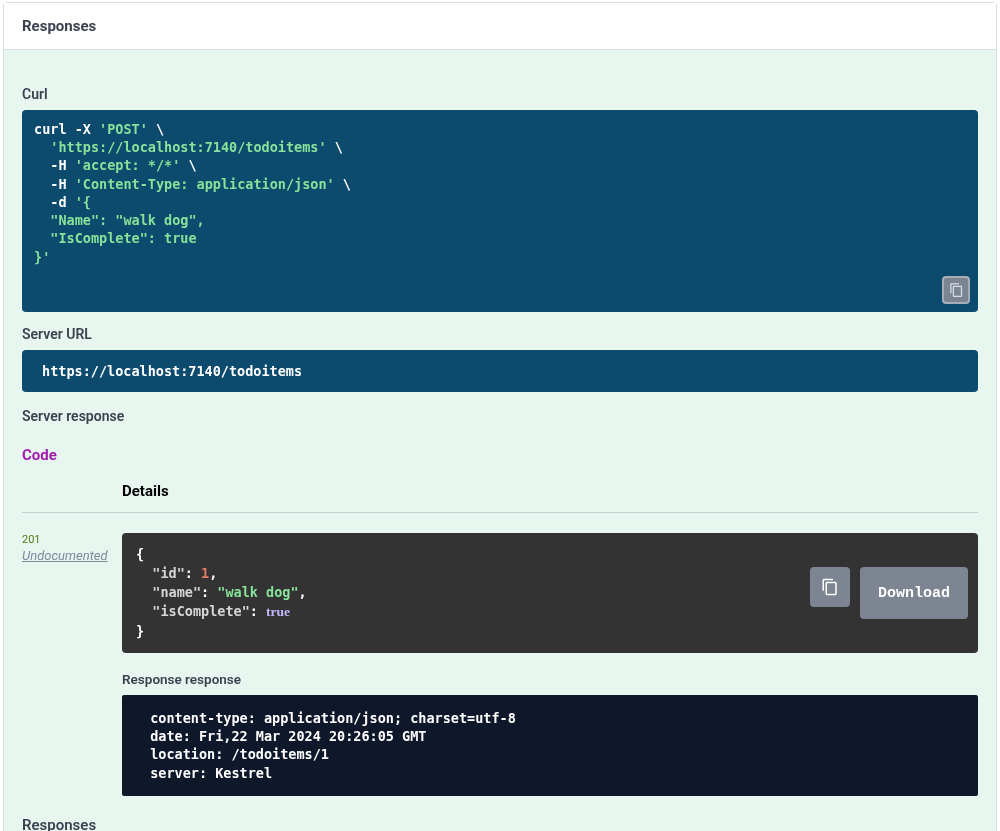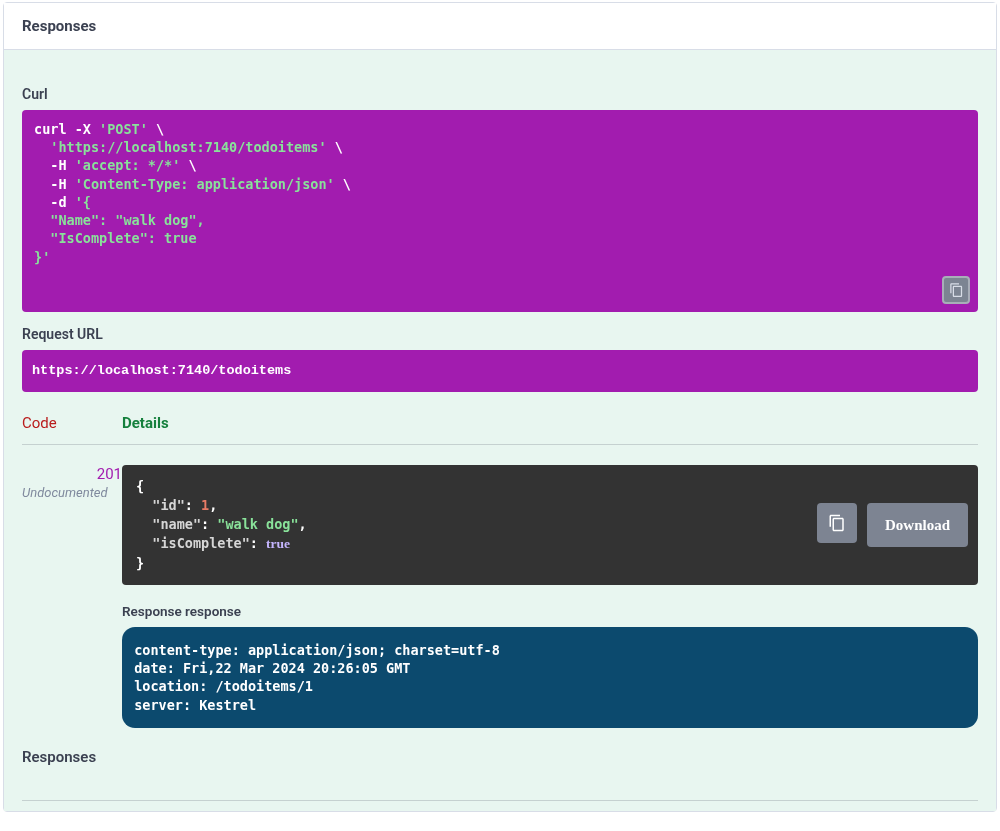--- a/index.html
+++ b/index.html
@@ -31,33 +31,33 @@
     padding: 20px 18px 10px 18px;
   }
   .section-label {
     font-size: 14px;
     font-weight: 600;
     color: #3b4151;
     margin-bottom: 8px;
     margin-top: 16px;
   }
   .code-block {
-    background: #a21caf;
+    background: #0c4a6e;
     color: #fff;
     font-family: "Consolas", "Monaco", monospace;
     font-size: 13.5px;
     line-height: 1.35;
     padding: 10px 12px;
     border-radius: 4px;
     position: relative;
     white-space: pre;
     overflow: hidden;
     font-weight: 600;
   }
-  .code-block.small-pad { padding: 12px 10px; font-family: Liberation Mono, monospace; }
+  .code-block.small-pad { padding: 12px 20px; }
   .str { color: #89e29a; }
   .key { color: #d6d6d6; }
   .num { color: #e87b66; }
   .bool { color: #c4b5fd; font-family: Liberation Serif, serif; }
   .plain { color: #fff; }
   .copy-btn {
     position: absolute;
     right: 8px;
     bottom: 8px;
     width: 28px;
@@ -70,36 +70,36 @@
     justify-content: center;
     cursor: pointer;
   }
   .copy-btn svg { fill: #d8dde7; }
   .row-header {
     display: flex;
     border-bottom: 1px solid rgba(59,65,81,.2);
     padding: 10px 0 12px 0;
     margin-top: 12px;
   }
-  .col-code { width: 100px; font-size: 15px; font-weight: 400; color: #b91c1c; }
-  .col-details { flex: 1; font-size: 15px; font-weight: 700; color: #15803d; }
+  .col-code { width: 100px; font-size: 15px; font-weight: 700; color: #a21caf; }
+  .col-details { flex: 1; font-size: 15px; font-weight: 700; color: #000000; margin-top: 36px; }
   .row-body {
     display: flex;
     padding: 20px 0 0 0;
   }
   .status-code {
-    font-size: 15px;
-    color: #a21caf;
-    text-align: right;
+    font-size: 11px;
+    color: #4d7c0f;
   }
   .undoc {
     font-size: 13px;
     font-style: italic;
     color: #808a9e;
     margin-top: 2px;
+    text-decoration: underline;
   }
   .details-col { flex: 1; }
   .sub-label {
     font-size: 13.5px;
     font-weight: 600;
     color: #3b4151;
     margin-bottom: 8px;
   }
   .response-body-block {
     position: relative;
@@ -133,30 +133,30 @@
     justify-content: center;
     cursor: pointer;
   }
   .square-btn svg { fill: #fff; }
   .download-btn {
     background: #7d8492;
     color: #fff;
     border: none;
     border-radius: 4px;
     padding: 8px 18px;
-    height: 44px;
+    height: 52px;
     font-size: 15px;
     font-weight: 700;
     cursor: pointer;
-    font-family: Liberation Serif, serif;
+    font-family: Liberation Mono, monospace;
   }
   .headers-block {
-    background: #0c4a6e;
-    border-radius: 13px;
-    padding: 14px 4px;
+    background: #0f172a;
+    border-radius: 2px;
+    padding: 14px 20px;
   }
   .headers-block pre {
     font-family: "Consolas","Monaco",monospace;
     font-size: 13.5px;
     line-height: 1.35;
     color: #fff;
     font-weight: 600;
   }
   .second-section-label {
     font-size: 15px;
@@ -184,23 +184,24 @@
 <span>  </span><span class="str">"Name": "walk dog",</span>
 <span>  </span><span class="str">"IsComplete": true</span>
 <span class="str">}'</span></span>
       <div class="copy-btn">
         <svg width="15" height="16" viewBox="0 0 24 24">
             <path d="M16 1H4c-1.1 0-2 .9-2 2v14h2V3h12V1zm3 4H8c-1.1 0-2 .9-2 2v14c0 1.1.9 2 2 2h11c1.1 0 2-.9 2-2V7c0-1.1-.9-2-2-2zm0 16H8V7h11v14z"></path>
           </svg>
       </div>
     </div>
 
-    <div class="section-label" style="margin-top:14px">Request URL</div>
+    <div class="section-label" style="margin-top:14px">Server URL</div>
     <div class="code-block small-pad"><span>https://localhost:7140/todoitems</span></div>
 
+    <div class="section-label" style="margin-top:16px">Server response</div>
 
     <div class="row-header">
       <div class="col-code">Code</div>
       <div class="col-details">Details</div>
     </div>
 
     <div class="row-body">
       <div style="width:100px">
         <div class="status-code">201</div>
         <div class="undoc">Undocumented</div>

